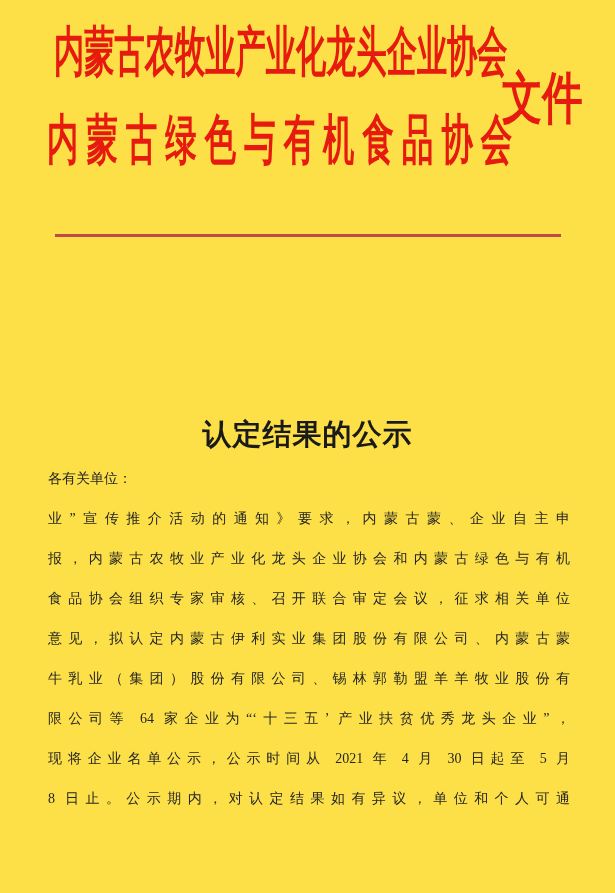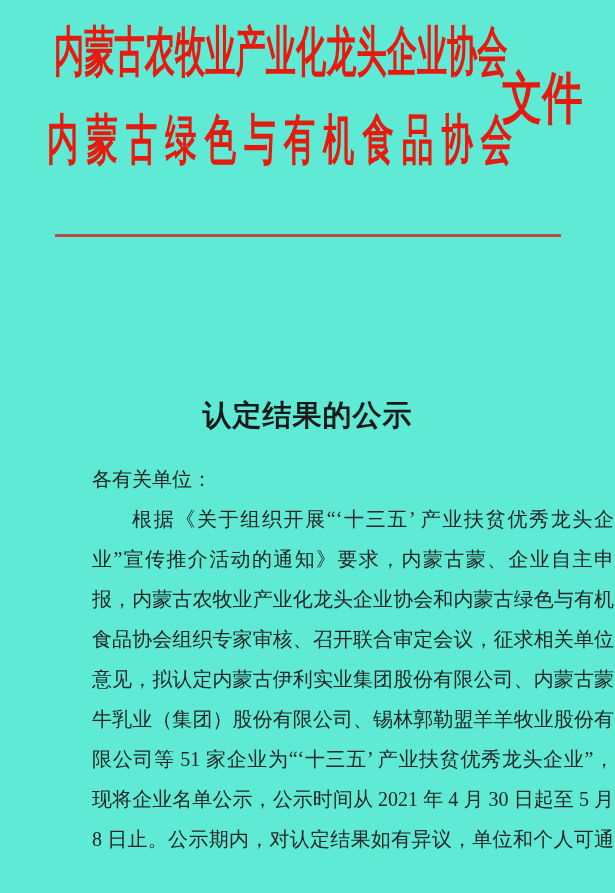--- a/index.html
+++ b/index.html
@@ -1,20 +1,20 @@
 <!DOCTYPE html>
 <html lang="zh"><head>
 <meta charset="utf-8">
 <style>
   html,body{margin:0;padding:0;background:#ffffff;}
   .page{
     position:relative;
     width:615px;height:893px;
     margin:0 auto;
-    background:#5eead4;
+    background:#fde047;
     overflow:hidden;
     font-family:"Liberation Serif","DejaVu Serif",serif;
   }
   
   .org-line{
     position:absolute;
     left:54px;
     color:#e71a0f;
     font-weight:bold;
     font-size:54px;
@@ -48,30 +48,29 @@
     left:0;width:615px;
     text-align:center;
     font-weight:bold;
     font-size:29px;
     line-height:36px;
     color:#1a1a1a;
     letter-spacing:1px;
     white-space:nowrap;
   }
   .title1{top:344px;}
-  .title2{top:397px;}
+  .title2{top:416px;}
   
   .doc-body{
     position:absolute;
     left:48px;top:459px;
     width:522px;
-    font-size:20px;
+    font-size:14px;
     line-height:40px;
     color:#252525;
-    margin-left:44px;
   }
   .salutation{
     text-align:left;
     white-space:nowrap;
   }
   .body-line{
     text-align:justify;
     text-align-last:justify;
     text-justify:inter-character;
     height:40px;
@@ -87,24 +86,23 @@
   <div class="org-line org1">内蒙古农牧业产业化龙头企业协会</div>
   <div class="org-line org2">内蒙古绿色与有机食品协会</div>
   <div class="doc-label">文件</div>
 
   <div class="red-rule"></div>
 
   <div class="doc-title-line title2">认定结果的公示</div>
 
   <div class="doc-body">
     <div class="salutation">各有关单位：</div>
-    <div class="body-line indent">根据《关于组织开展“‘十三五’ 产业扶贫优秀龙头企</div>
     <div class="body-line">业”宣传推介活动的通知》要求，内蒙古蒙、企业自主申</div>
     <div class="body-line">报，内蒙古农牧业产业化龙头企业协会和内蒙古绿色与有机</div>
     <div class="body-line">食品协会组织专家审核、召开联合审定会议，征求相关单位</div>
     <div class="body-line">意见，拟认定内蒙古伊利实业集团股份有限公司、内蒙古蒙</div>
     <div class="body-line">牛乳业（集团）股份有限公司、锡林郭勒盟羊羊牧业股份有</div>
-    <div class="body-line">限公司等 51 家企业为“‘十三五’ 产业扶贫优秀龙头企业”，</div>
+    <div class="body-line">限公司等 64 家企业为“‘十三五’ 产业扶贫优秀龙头企业”，</div>
     <div class="body-line">现将企业名单公示，公示时间从 2021 年 4 月 30 日起至 5 月</div>
     <div class="body-line">8 日止。公示期内，对认定结果如有异议，单位和个人可通</div>
   </div>
 
 </div>
 
 </body></html>

